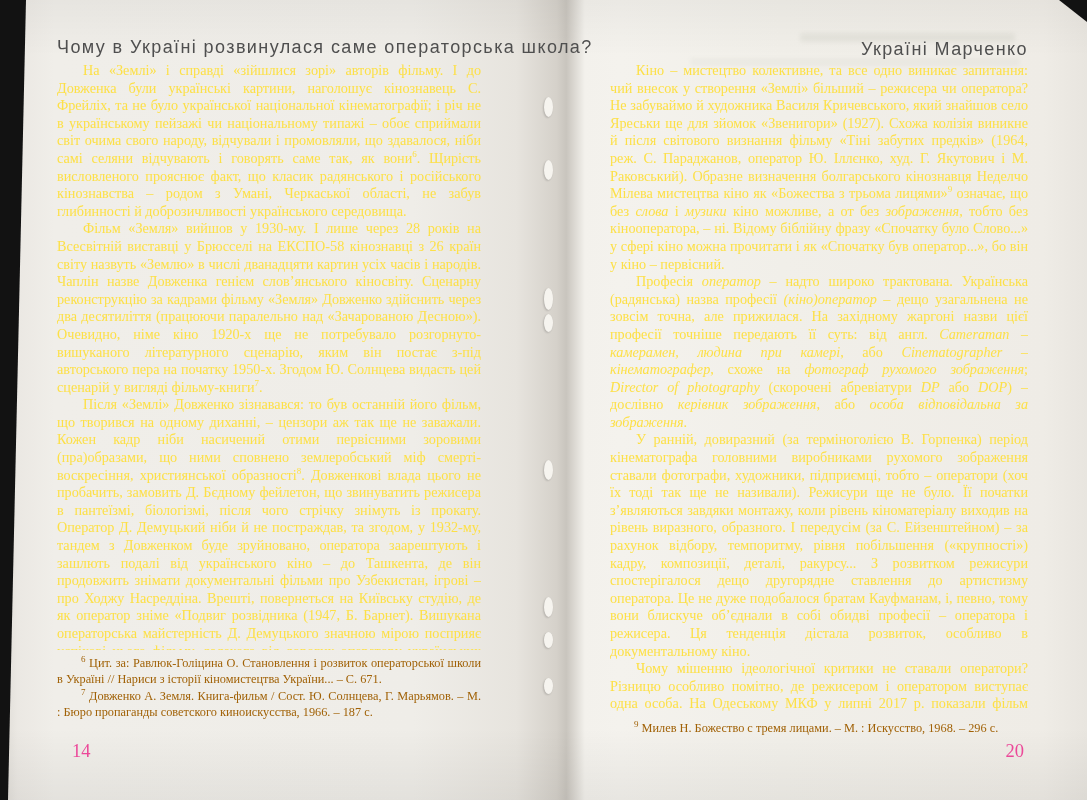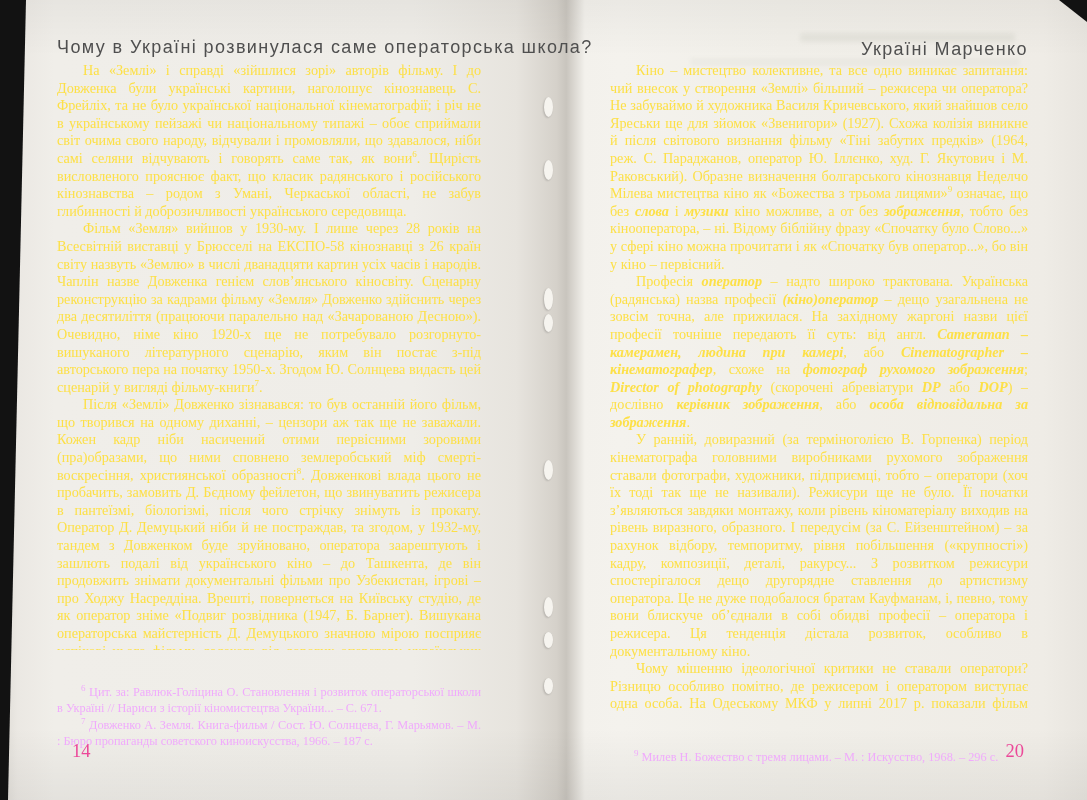--- a/index.html
+++ b/index.html
@@ -40,26 +40,26 @@
     font-size: 18px; letter-spacing: 1.4px;
     color: #4f4f4f; white-space: nowrap;
   }
   .body-text {
     position: absolute;
     font-size: 14.2px; line-height: 17.6px;
     color: #fde047; text-align: justify;
     overflow: hidden;
   }
   .body-text p { margin: 0; text-indent: 26px; }
-  .body-text i { font-style: italic; font-weight: bold; }
+  .body-text i { font-style: italic; }
   sup { font-size: 9px; line-height: 0; vertical-align: super; }
   .footnotes {
     position: absolute;
     font-size: 12.3px; line-height: 16.4px;
-    color: #f0abfc; text-align: justify; margin-top: 29px;
+    color: #a16207; text-align: justify;
   }
   .footnotes p { margin: 0; text-indent: 24px; }
   .page-number {
     position: absolute;
     font-size: 18.5px; color: #ec4899;
   }
   .left-col  { left: 57px;  width: 424px; }
   .right-col { left: 610px; width: 418px; }
 </style>
 </head>

